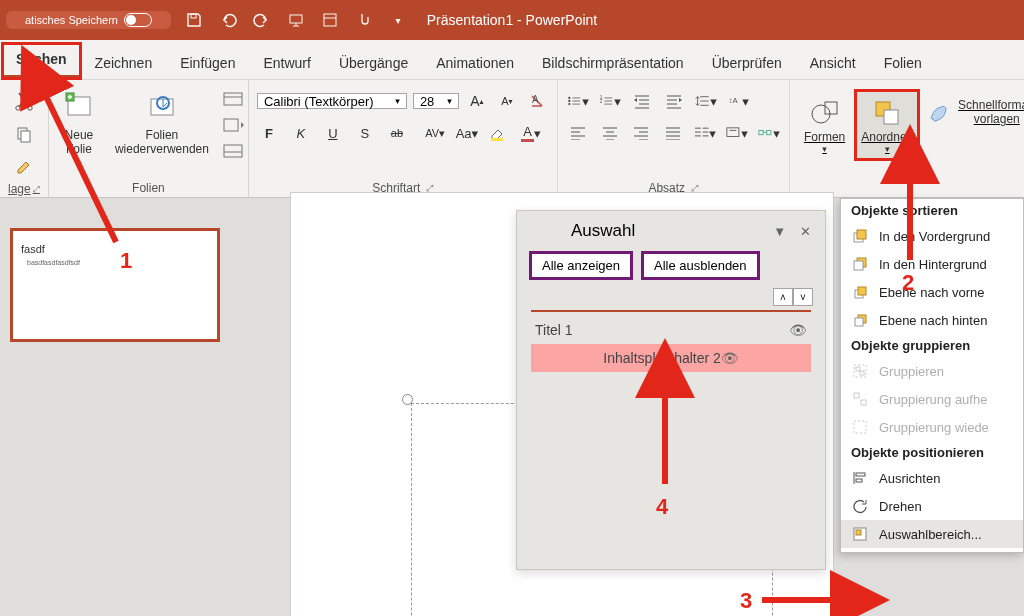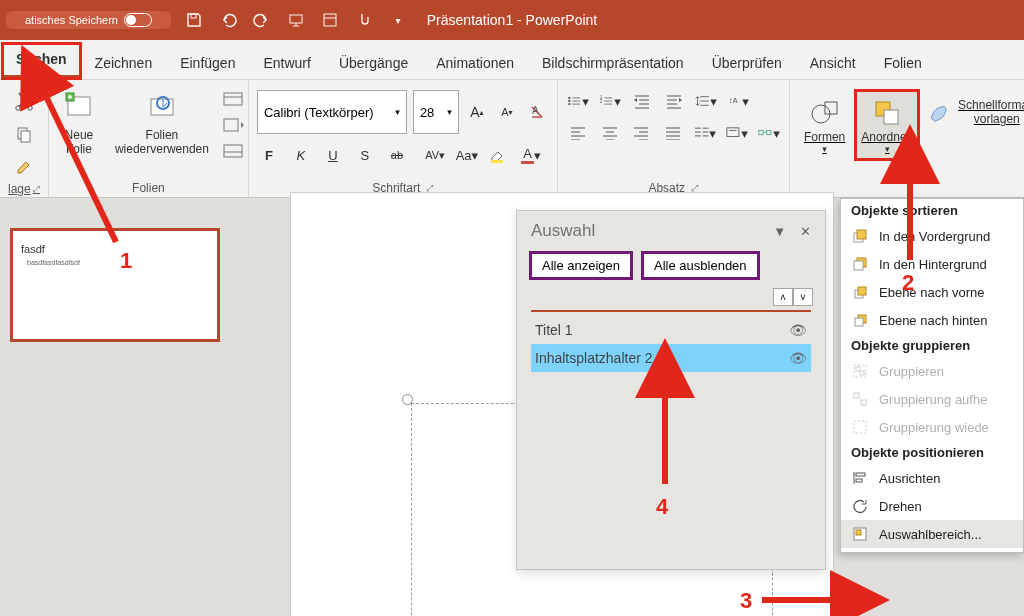--- a/index.html
+++ b/index.html
@@ -17,21 +17,21 @@
   .tab.active { border-bottom: 4px solid #B7472A; font-weight: 600; }
   .tab.active.highlight { outline: 3px solid #E3261A; outline-offset: -2px; }
   .ribbon { height: 118px; background: #F3F2F1; display: flex; align-items: stretch; border-bottom: 1px solid #c7c5c3; position: relative; }
   .group { border-right: 1px solid #d7d5d3; padding: 6px 8px 2px 8px; display: flex; flex-direction: column; justify-content: space-between; }
   .group-label { text-align: center; font-size: 12px; color: #555; padding-top: 2px; }
   .row { display: flex; align-items: center; gap: 6px; }
   .col { display: flex; flex-direction: column; gap: 4px; }
   .btn-small { width: 24px; height: 22px; border: 1px solid transparent; display: flex; align-items: center; justify-content: center; font-size: 13px; color: #333; }
   .btn-large { display: flex; flex-direction: column; align-items: center; gap: 2px; font-size: 12px; color: #333; padding: 2px 4px; }
   .btn-large .ico { width: 36px; height: 36px; display:flex; align-items:center; justify-content:center; }
-  .dropdown-ribbon { border: 1px solid #a7a5a3; background: #fff; height: 44px; padding: 0 6px; display: flex; align-items: center; font-size: 13px; gap: 12px; }
+  .dropdown-ribbon { border: 1px solid #a7a5a3; background: #fff; height: 16px; padding: 0 6px; display: flex; align-items: center; font-size: 13px; gap: 12px; }
   .formen { display:flex; flex-direction:column; align-items:center; font-size:12px; color:#333; padding:4px 6px;}
   .anordnen { display:flex; flex-direction:column; align-items:center; font-size:12px; color:#333; padding:6px 6px; background:#e0ded9; outline:3px solid #E3261A; outline-offset:-2px;}
   .schnell { display:flex; align-items:center; font-size:12px; color:#333; padding:4px 4px;}
   .dropdown-menu { position: absolute; top: 198px; right: 0; width: 184px; background: #fff; border: 1px solid #bdbdbd; box-shadow: -2px 3px 8px rgba(0,0,0,.2); font-size: 13px; color: #222; padding-bottom: 4px; z-index: 20; }
   .dropdown-menu .hdr { font-weight: 700; padding: 4px 10px 4px 10px; font-size: 13px; }
   .dropdown-menu .item { display: flex; align-items: center; gap: 10px; padding: 5px 10px; cursor: pointer; }
   .dropdown-menu .item.disabled { color: #b0afad; }
   .dropdown-menu .item.highlight { background: #e6e5e2; }
   .obj-ico { width:18px; height:18px; flex-shrink:0; display:flex; align-items:center; justify-content:center; }
   .workspace { position: absolute; top: 198px; left: 0; right: 0; bottom: 0; background: #E0DEDB; display: flex; }
@@ -41,30 +41,30 @@
   .thumb .tt { position:absolute; top:30%; left:28%; font-size:12px; font-weight:600; color:#333;}
   .thumb .st { position:absolute; top:48%; left:32%; font-size:7px; color:#666;}
   .thumb2 .t2 { position:absolute; top:12px; left:8px; font-size:11px; color:#333;}
   .thumb2 .s2 { position:absolute; top:28px; left:14px; font-size:7px; color:#666;}
   .canvas { flex: 1; background: #E0DEDB; position: relative; }
   .slide { position:absolute; left:60px; top:-6px; right:190px; bottom:-60px; background:#fff; border:1px solid #ccc; }
   .placeholder { position:absolute; left:120px; top:210px; right:60px; bottom:-120px; border:1px dashed #9a9a9a; }
   .placeholder::before { content:""; position:absolute; left:-10px; top:-10px; width:9px; height:9px; border:1px solid #888; border-radius:50%; background:#fff; }
   .sel-pane { position:absolute; left:516px; top:210px; width:310px; height:360px; background:#E6E5E2; border:1px solid #c8c6c3; z-index:10; box-shadow:0 3px 10px rgba(0,0,0,.15); }
   .sel-pane .ph { display:flex; align-items:center; justify-content:space-between; padding:10px 14px; }
-  .sel-pane .ph .ttl { font-size:17px; color:#737373; }
+  .sel-pane .ph .ttl { font-size:17px; color:#000000;margin-left:40px; }
   .sel-pane .ph .ctl { display:flex; gap:14px; color:#666; font-size:13px; }
   .sel-pane .btns { display:flex; gap:8px; padding:0 12px 8px 12px; }
   .sel-pane .btns button { background:#fff; border:3px solid #701a75; padding:4px 10px; font-size:13px; cursor:pointer; }
   .sel-pane .updown { display:flex; justify-content:flex-end; padding:0 12px 4px 0; gap:0; }
   .sel-pane .updown span { border:1px solid #a7a5a3; width:20px; height:18px; display:flex; align-items:center; justify-content:center; font-size:10px; background:#fff; }
   .sel-pane .sep { height:2px; background:#B7472A; margin:0 14px; }
   .sel-pane .list { padding:4px 14px; }
   .sel-pane .li { display:flex; align-items:center; justify-content:space-between; padding:6px 4px; font-size:14px; color:#444; }
-  .sel-pane .li.sel { background:#7dd3fc; }
+  .sel-pane .li.sel { background:#fca5a5;justify-content:center; }
   .eye { font-size:14px; color:#666; }
   
   .arrow { position:absolute; z-index:50; pointer-events:none; }
   .num { position:absolute; z-index:51; color:#E3261A; font-weight:700; font-size:22px; pointer-events:none; }
   svg.arrow-svg { overflow:visible; }
 </style>
 </head>
 <body>
 
 <div class="titlebar">

